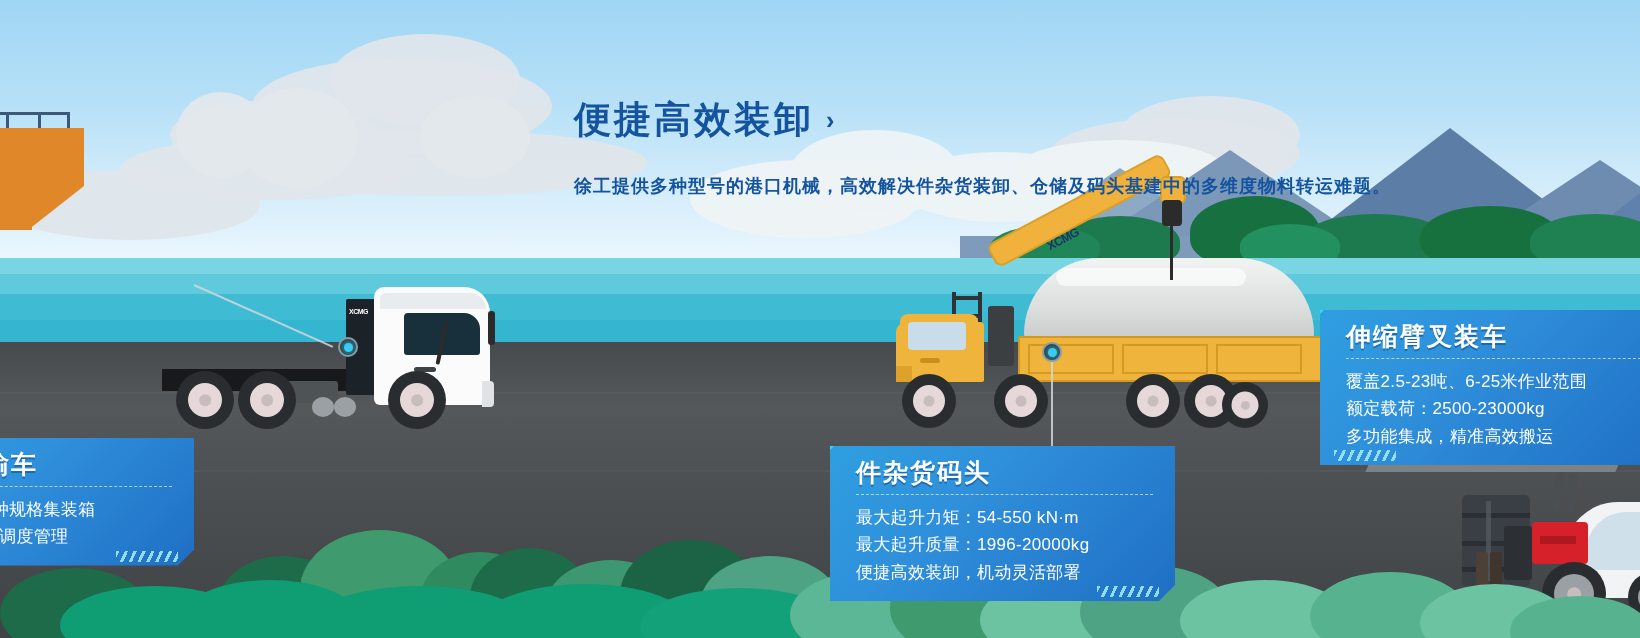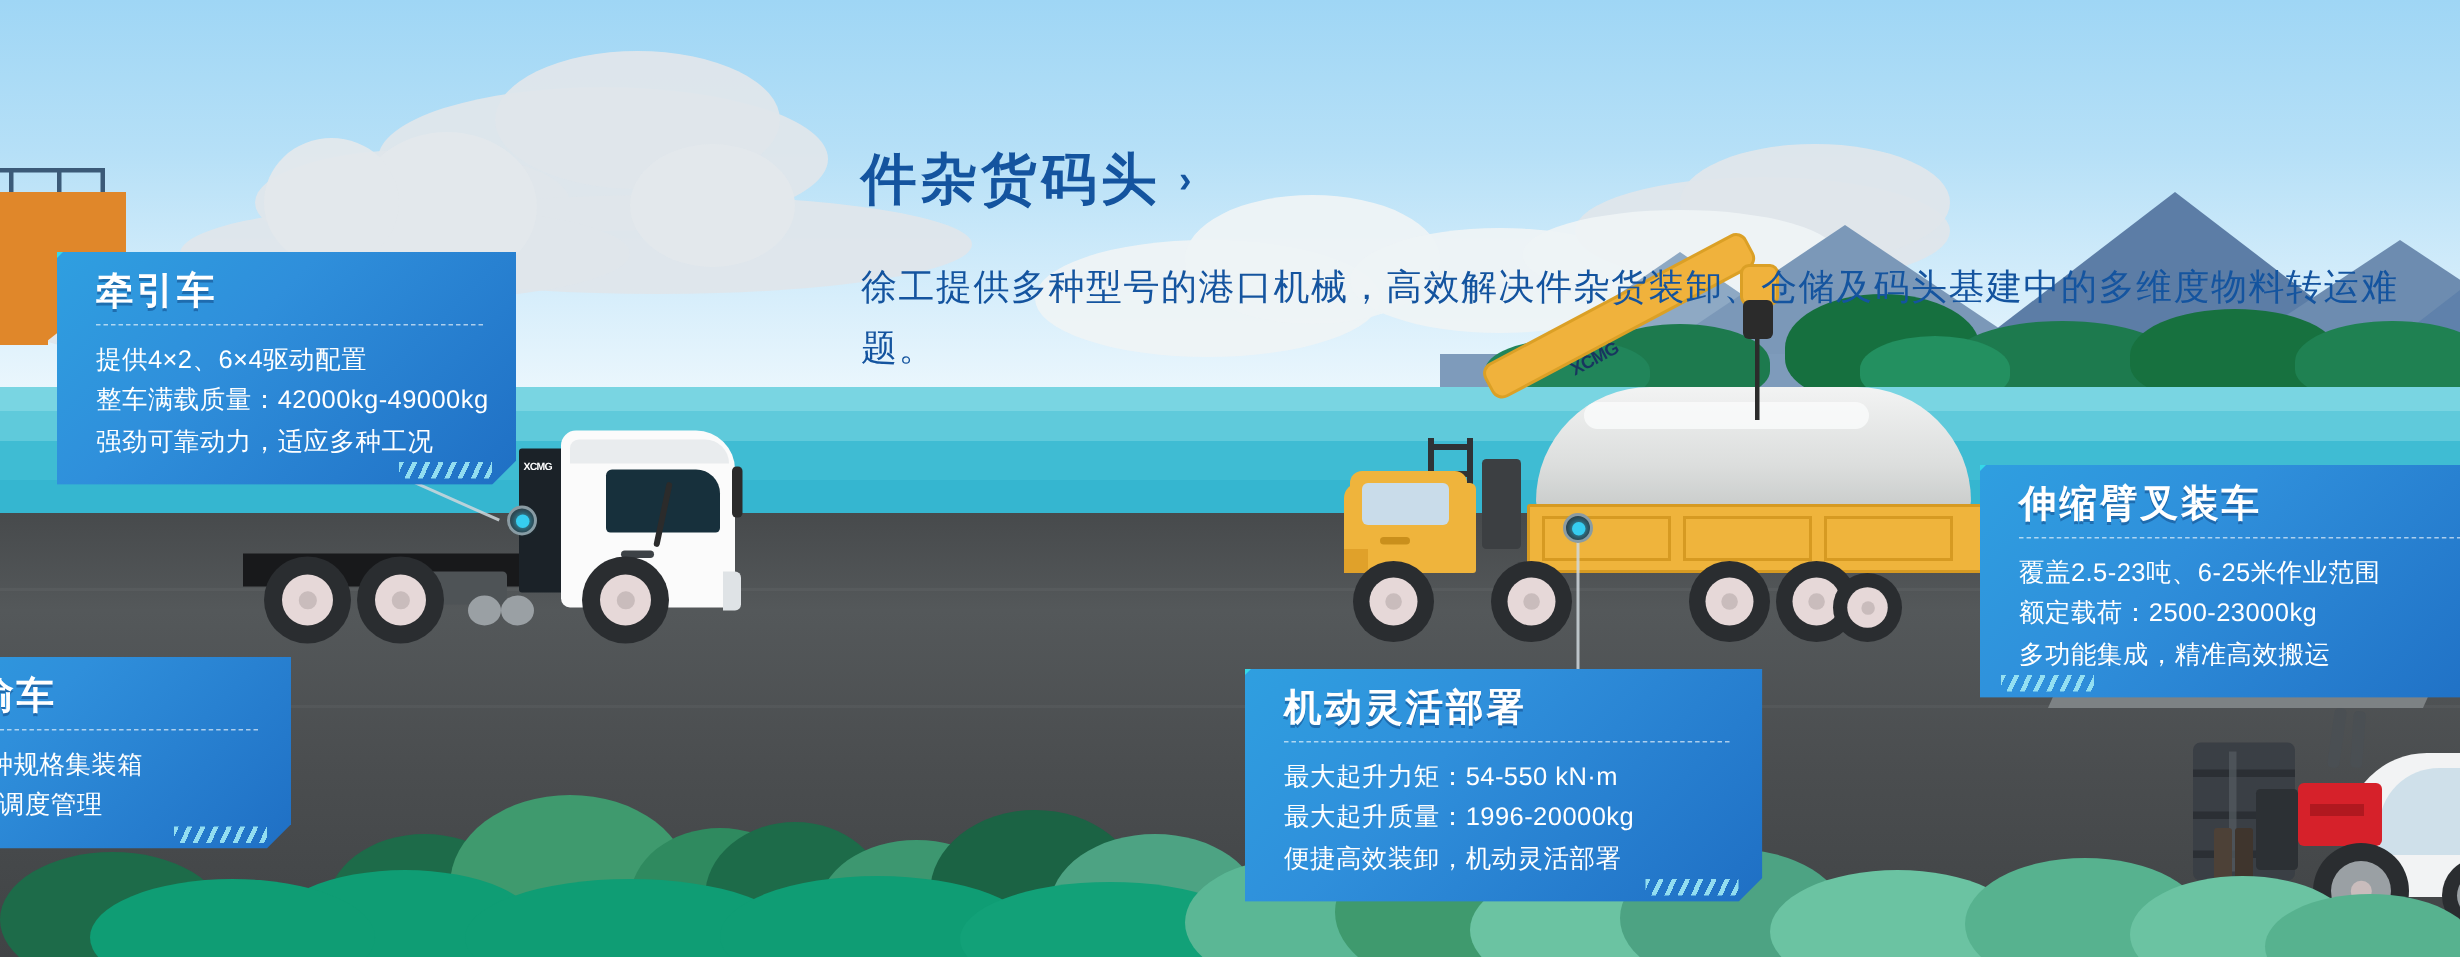--- a/index.html
+++ b/index.html
@@ -140,22 +140,22 @@
     font-size: 37px;
     font-weight: bold;
     letter-spacing: 3px;
     color: #14549f;
     line-height: 1.1;
     display: flex; align-items: center; gap: 12px;
   }
   .headline h1 .arrow { font-size: 25px; font-weight: bold; }
   .headline p {
     margin-top: 30px;
-    font-size: 24px;
-    font-weight: normal;
+    font-size: 18px;
+    font-weight: bold;
     line-height: 1.72;
     color: #14549f;
     letter-spacing: 1px;
   }
 
   
   .veh { position: absolute; }
   .wheel {
     position: absolute; border-radius: 50%;
     background: #2a2d30;
@@ -374,55 +374,47 @@
   <div class="bush" style="left:890px;top:560px;width:140px;height:96px;background:#3f9a6e;"></div>
   <div class="bush" style="left:980px;top:578px;width:160px;height:84px;background:#6bc3a2;"></div>
   <div class="bush" style="left:1080px;top:566px;width:150px;height:92px;background:#4da383;"></div>
   <div class="bush" style="left:1180px;top:580px;width:170px;height:82px;background:#6bc3a2;"></div>
   <div class="bush" style="left:1310px;top:572px;width:160px;height:88px;background:#57b28f;"></div>
   <div class="bush" style="left:1420px;top:584px;width:150px;height:78px;background:#6bc3a2;"></div>
   <div class="bush" style="left:1510px;top:596px;width:140px;height:70px;background:#57b28f;"></div>
 
   <div class="headline">
     <h1>
-      <span>件杂货码头</span>
+      <span>便捷高效装卸</span>
       <span class="arrow">›</span>
     </h1>
     <p>徐工提供多种型号的港口机械，高效解决件杂货装卸、仓储及码头基建中的多维度物料转运难题。</p>
   </div>
 
   <div class="leader" style="left:194px;top:284px;width:152px;transform:rotate(24deg);"></div>
   <div class="hotspot" style="left:338px;top:337px;">
       <i></i>
     </div>
 
   <div class="leader" style="left:1052px;top:352px;width:104px;transform:rotate(90deg);"></div>
   <div class="hotspot" style="left:1042px;top:342px;">
       <i></i>
     </div>
 
-  <div class="card" style="left:38px;top:168px;width:306px;">
-    <div class="card-title">牵引车</div>
-    <div class="card-sep"></div>
-    <div class="card-line">提供4×2、6×4驱动配置</div>
-    <div class="card-line">整车满载质量：42000kg-49000kg</div>
-    <div class="card-line">强劲可靠动力，适应多种工况</div>
-    <div class="card-stripes"></div>
-  </div>
 
   <div class="card" style="left:-96px;top:438px;width:290px;">
     <div class="card-title">平运输车</div>
     <div class="card-sep"></div>
     <div class="card-line">5尺等多种规格集装箱</div>
     <div class="card-line">组作业和调度管理</div>
     <div class="card-stripes"></div>
   </div>
 
   <div class="card" style="left:830px;top:446px;width:345px;">
-    <div class="card-title">机动灵活部署</div>
+    <div class="card-title">件杂货码头</div>
     <div class="card-sep"></div>
     <div class="card-line">最大起升力矩：54-550 kN·m</div>
     <div class="card-line">最大起升质量：1996-20000kg</div>
     <div class="card-line">便捷高效装卸，机动灵活部署</div>
     <div class="card-stripes"></div>
   </div>
 
   <div class="card" style="left:1320px;top:310px;width:348px;">
     <div class="card-title">伸缩臂叉装车</div>
     <div class="card-sep"></div>

